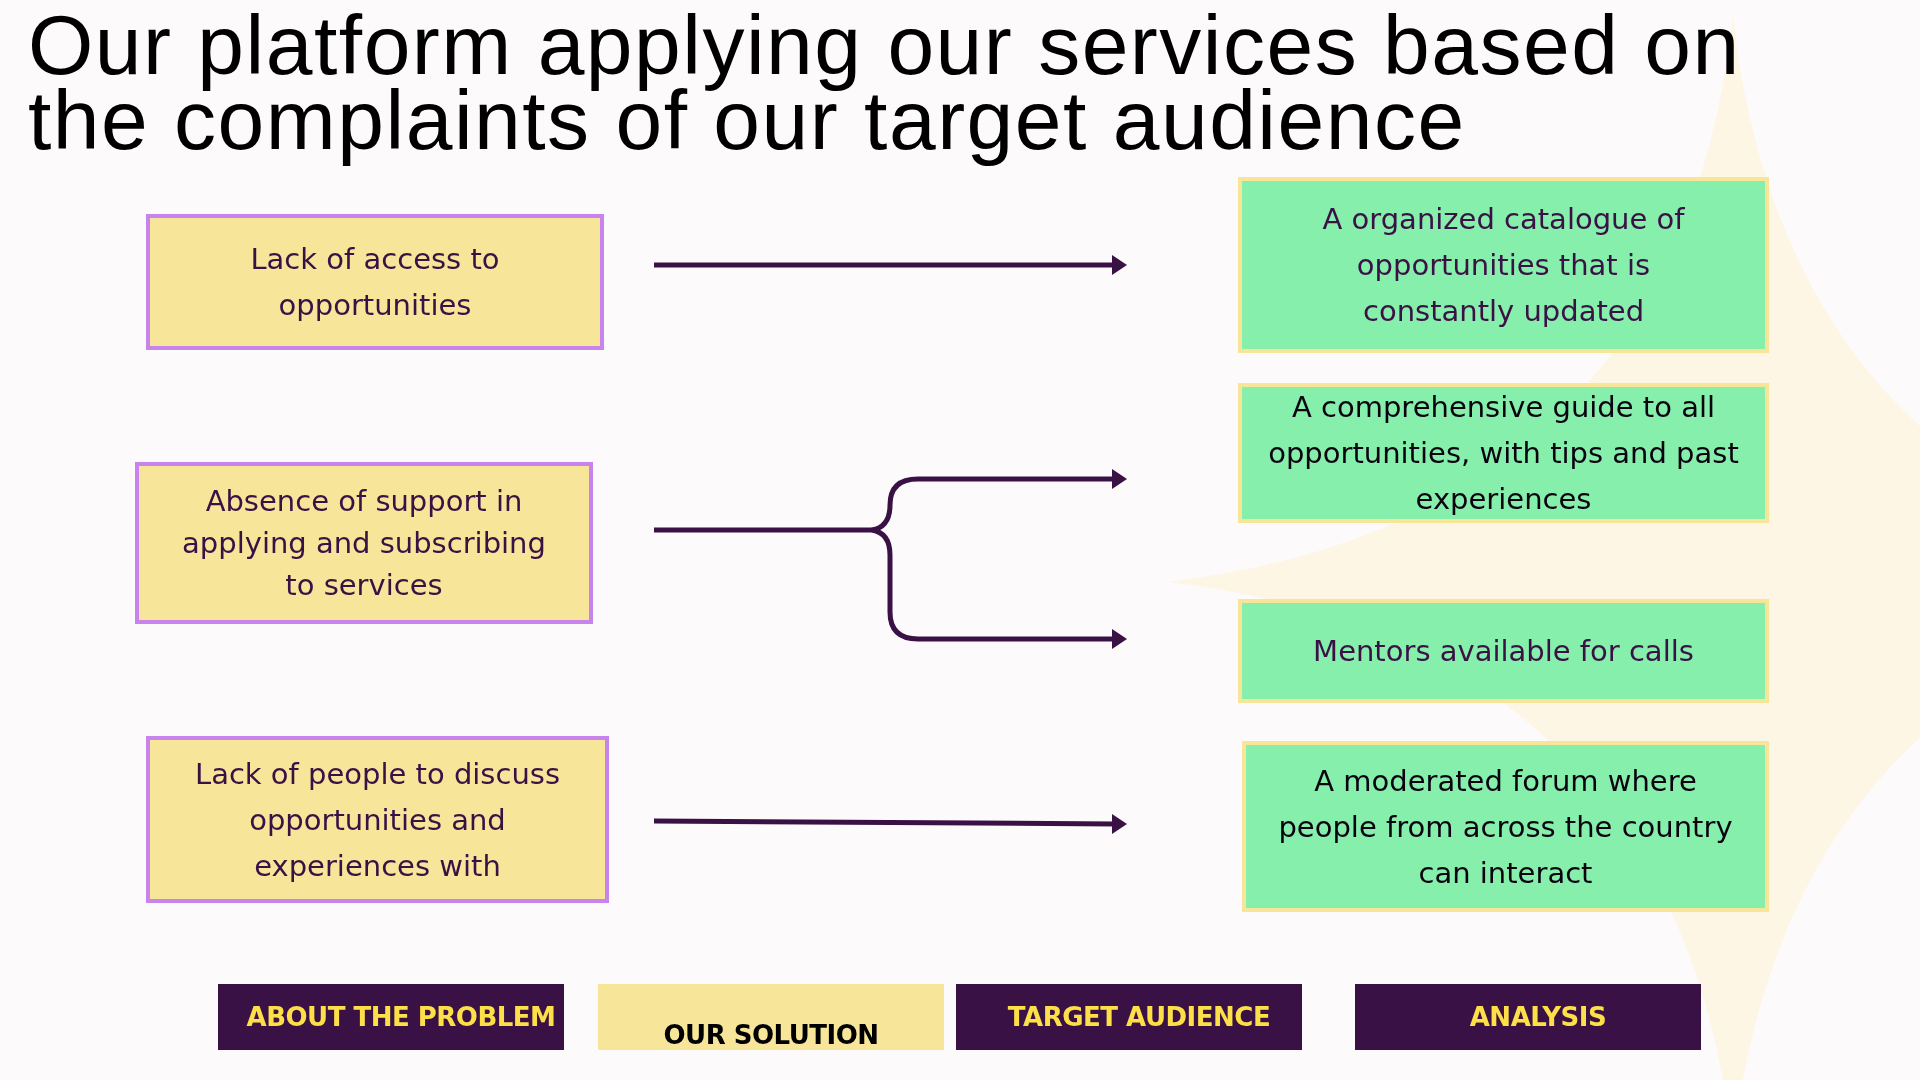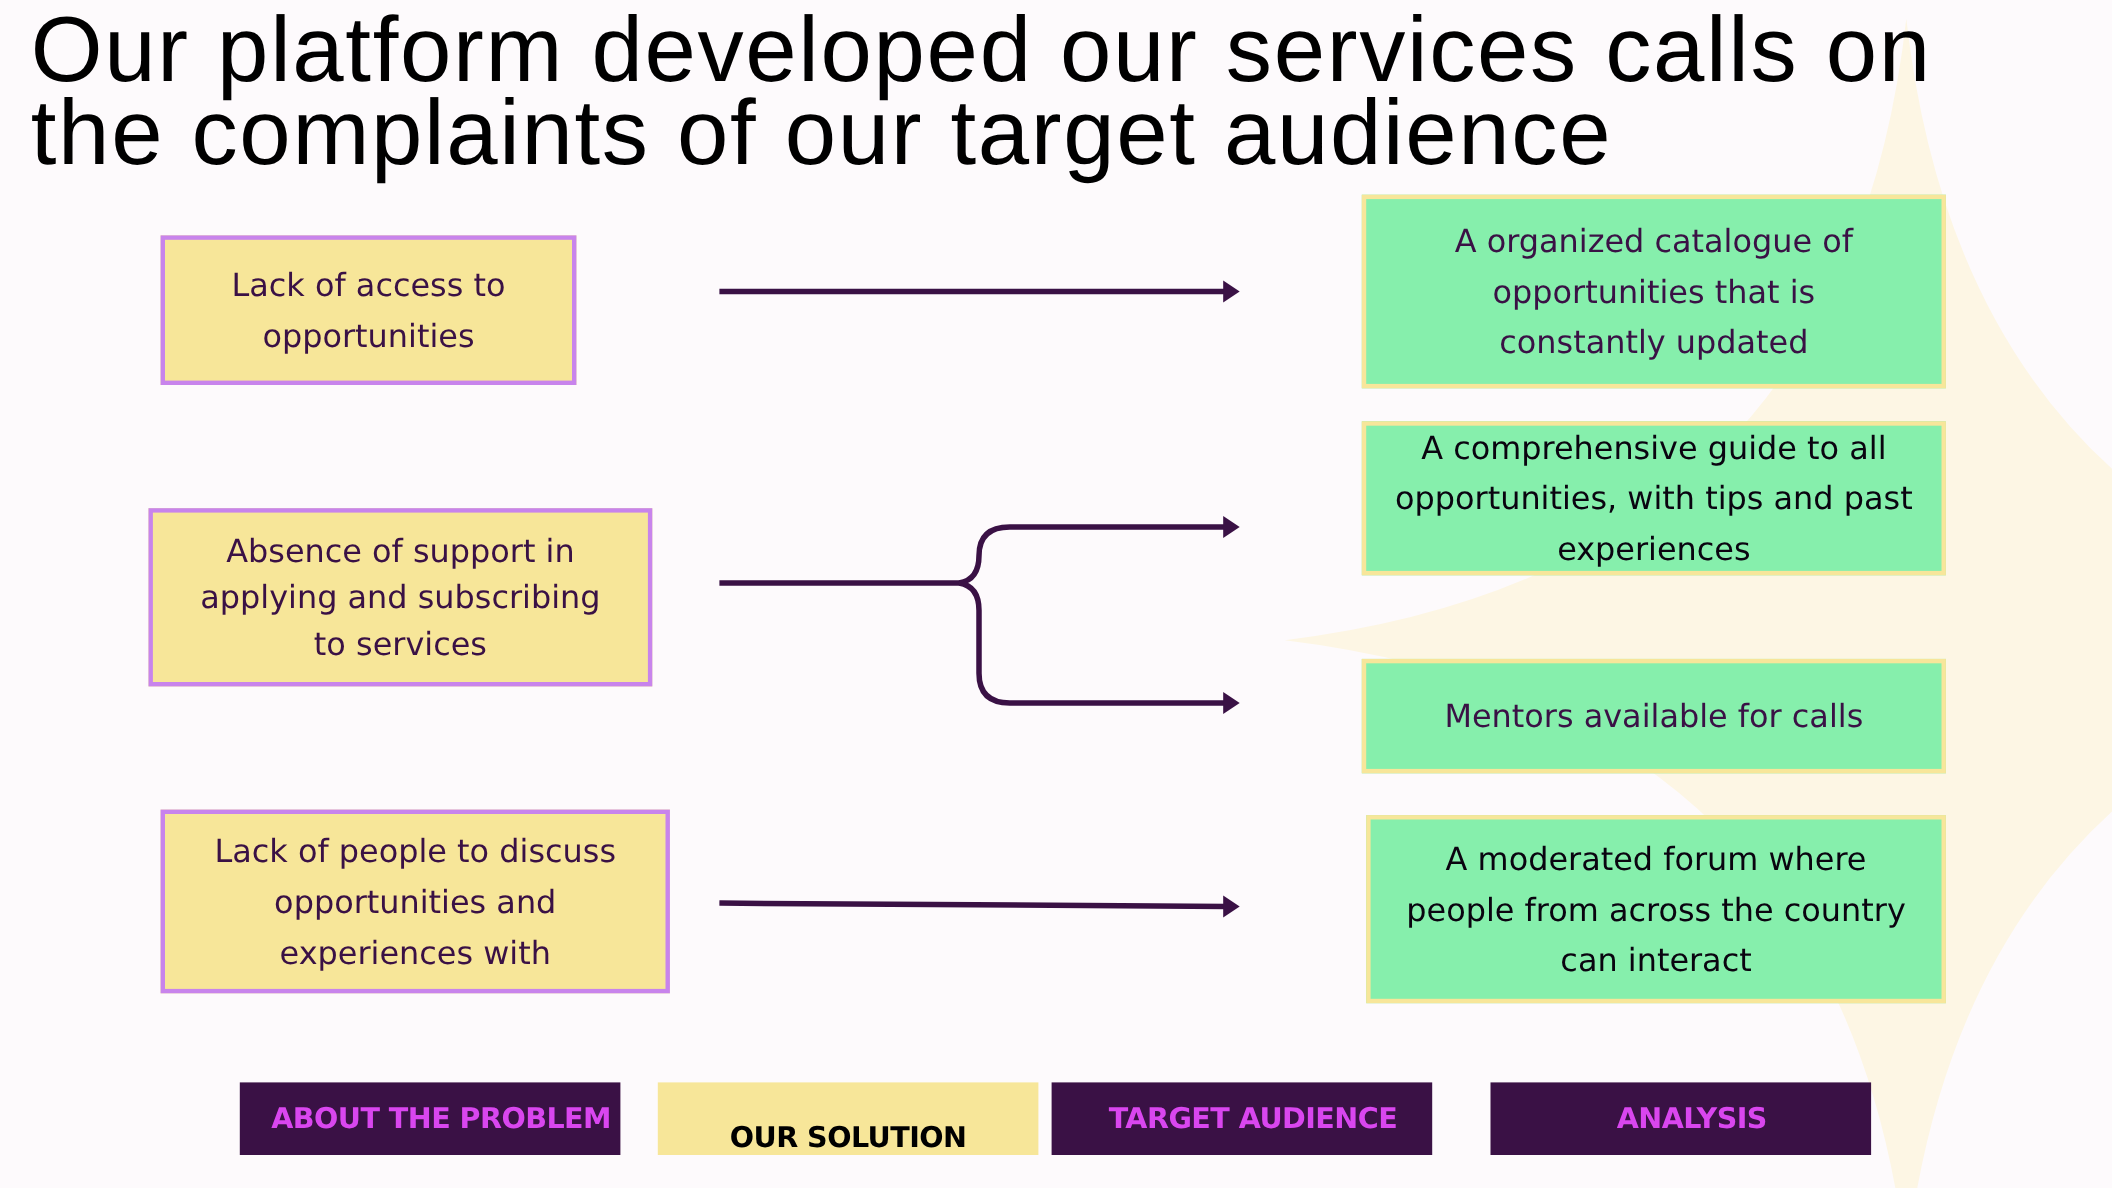--- a/index.html
+++ b/index.html
@@ -25,52 +25,52 @@
   .problem { background: #f7e699; border: 4px solid #c884ec; color: #3a1145; }
   .solution { background: #86efac; border: 4px solid #f7e69a; color: #3a1145; }
   .solution.black { color: #0a0410; }
   #connectors { position: absolute; left: 0; top: 0; width: 1920px; height: 1080px; z-index: 1; }
   .nav-btn {
     position: absolute; top: 984px; height: 66px; width: 346px; box-sizing: border-box;
     display: flex; align-items: center; justify-content: center;
     font-family: "DejaVu Sans", sans-serif; font-weight: bold; font-size: 26px;
     letter-spacing: -0.5px; z-index: 2; cursor: pointer;
   }
-  .nav-dark { background: #3a1145; color: #d946ef; padding-left: 20px; }
+  .nav-dark { background: #3a1145; color: #fde047; padding-left: 20px; }
   .nav-active { background: #f7e699; color: #000000; align-items: flex-end; }
 </style>
 </head>
 <body>
 
 <svg id="bg-star" viewBox="0 0 1920 1080">
   <path d="M1733 17 Q1790 520 2298 582 Q1790 644 1733 1147 Q1676 644 1168 582 Q1676 520 1733 17 Z" fill="#fdf6e4"></path>
 </svg>
 
 <h1 class="title">
-  <span>Our platform developed our services calls on</span>
+  <span>Our platform applying our services based on</span>
   <span>the complaints of our target audience</span>
 </h1>
 
 <svg id="connectors" viewBox="0 0 1920 1080">
   <g fill="none" stroke="#3a1145" stroke-width="5" stroke-linecap="butt">
     <path d="M654 265 L1115 265"></path>
     <path d="M654 530 L872 530"></path>
     <path d="M872 530 Q890 527 890 505 Q890 479 918 479 L1115 479"></path>
     <path d="M872 530 Q890 533 890 555 L890 612 Q890 639 918 639 L1115 639"></path>
     <path d="M654 821 L1115 824"></path>
   </g>
   <g fill="#3a1145">
     <polygon points="1112,255 1127,265 1112,275"></polygon>
     <polygon points="1112,469 1127,479 1112,489"></polygon>
     <polygon points="1112,629 1127,639 1112,649"></polygon>
     <polygon points="1112,814 1127,824 1112,834"></polygon>
   </g>
 </svg>
 
-<div class="box problem" style="left:146px; top:214px; width:378px; height:136px;align-items:center;">
+<div class="box problem" style="left:146px; top:214px; width:458px; height:136px;align-items:center;">
   <span style="max-width:360px;">Lack of access to opportunities</span>
 </div>
 <div class="box problem" style="left:135px; top:462px; width:458px; height:162px;">
   <span style="max-width:380px; line-height:42px;">Absence of support in applying and subscribing to services</span>
 </div>
 <div class="box problem" style="left:146px; top:736px; width:463px; height:167px;">
   <span style="max-width:430px;">Lack of people to discuss opportunities and experiences with</span>
 </div>
 
 <div class="box solution" style="left:1238px; top:177px; width:531px; height:176px;">

